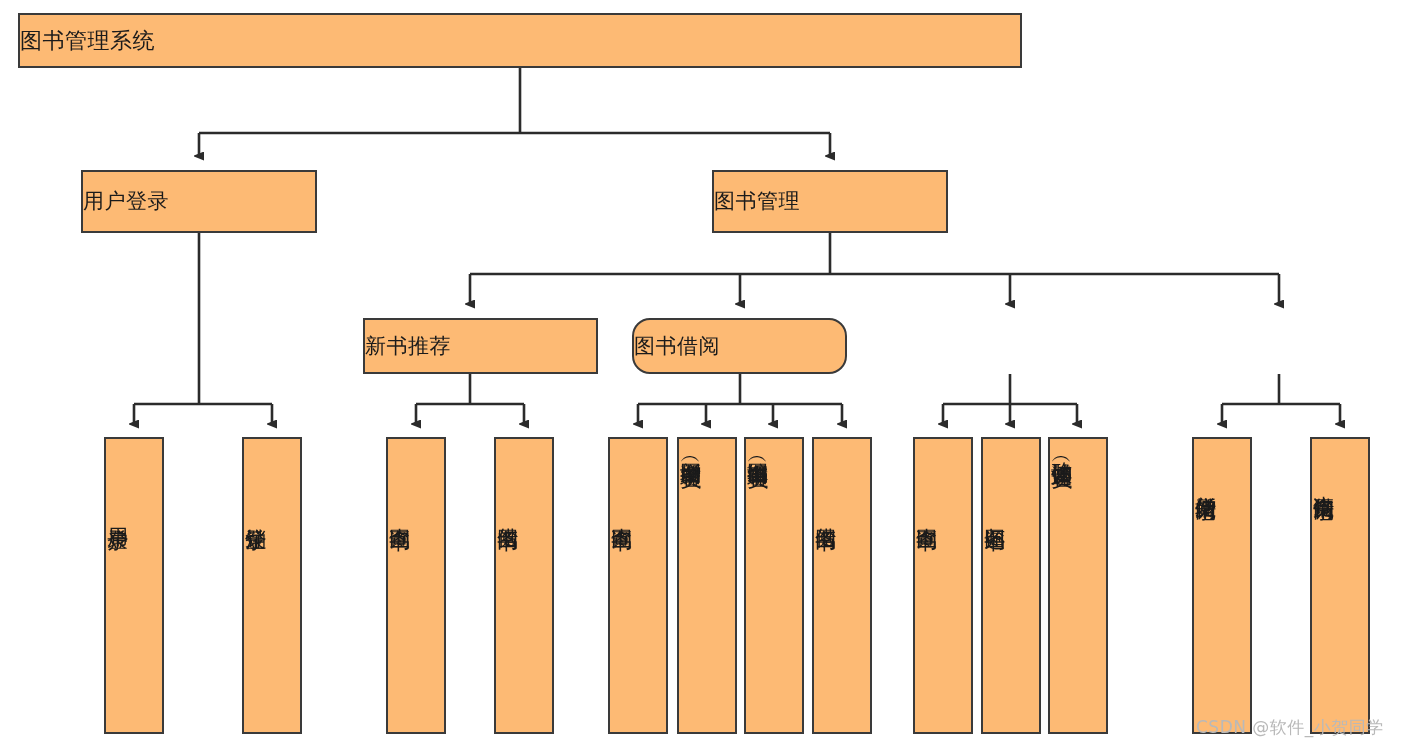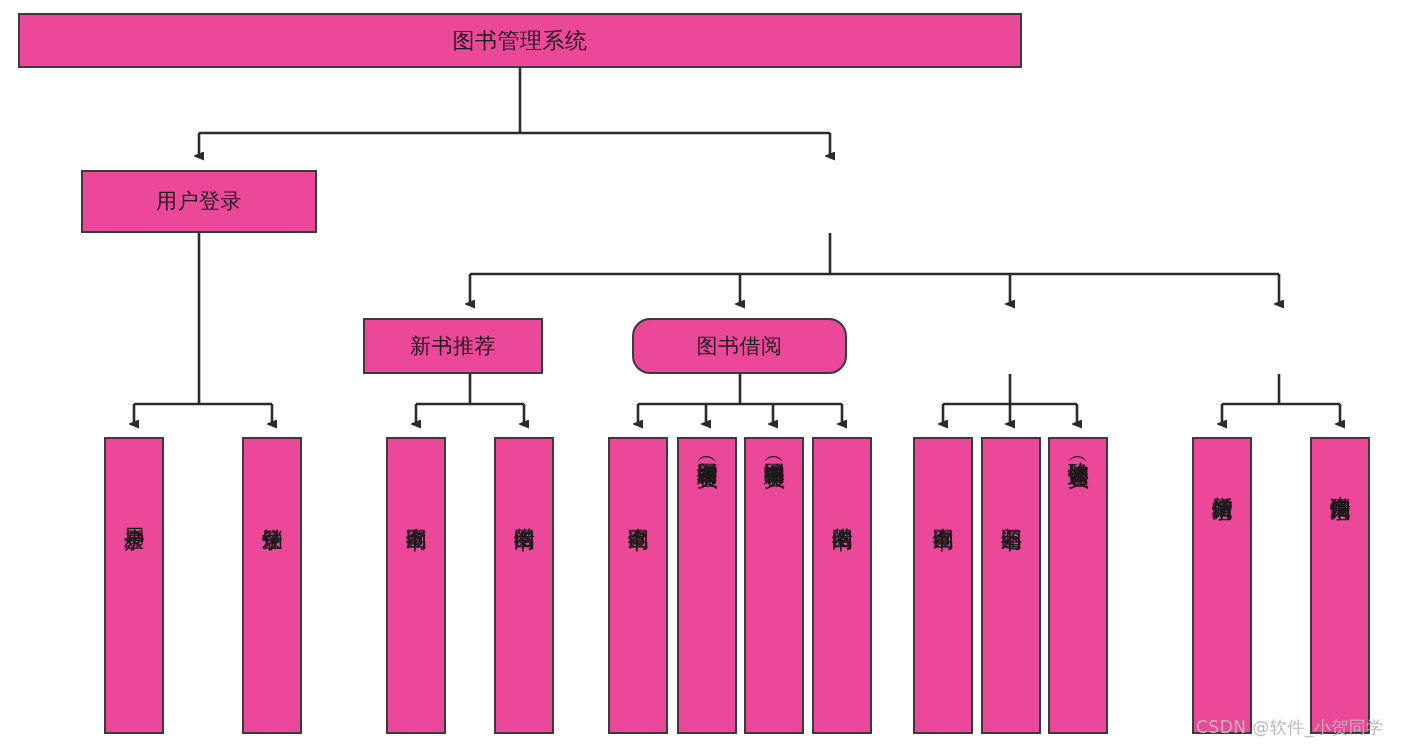--- a/index.html
+++ b/index.html
@@ -21,25 +21,25 @@
     position: absolute;
     left: 0;
     top: 0;
     width: 1405px;
     height: 747px;
     pointer-events: none;
   }
   .node {
     position: absolute;
     box-sizing: border-box;
-    background: #ec4899;
+    background: #fdba74;
     border: 2px solid #3a3a3a;
     display: flex;
     align-items: center;
-    justify-content: center;
+    justify-content: flex-start;
     color: #1b1b1b;
   }
   .node .lbl {
     display: block;
     text-align: center;
     line-height: 1.18;
   }
   .node.horiz .lbl {
     font-size: 21px;
     letter-spacing: 0.5px;
@@ -132,22 +132,25 @@
     </g>
   </svg>
 
   <div class="node root horiz" style="left:18px; top:13px; width:1004px; height:55px;">
     <span class="lbl">图书管理系统</span>
   </div>
 
   <div class="node horiz" style="left:81px; top:170px; width:236px; height:63px;">
     <span class="lbl">用户登录</span>
   </div>
-
-  <div class="node horiz" style="left:363px; top:318px; width:180px; height:56px;">
+  <div class="node horiz" style="left:712px; top:170px; width:236px; height:63px;">
+    <span class="lbl">图书管理</span>
+  </div>
+
+  <div class="node horiz" style="left:363px; top:318px; width:235px; height:56px;">
     <span class="lbl">新书推荐</span>
   </div>
   <div class="node horiz" style="left:632px; top:318px; width:215px; height:56px;border-radius:18px;">
     <span class="lbl">图书借阅</span>
   </div>
 
   <div class="node leaf" style="left:104px; top:437px; width:60px; height:297px; padding-top:72px;">
     <span class="lbl">用户登录</span>
   </div>
   <div class="node leaf" style="left:242px; top:437px; width:60px; height:297px; padding-top:72px;">

